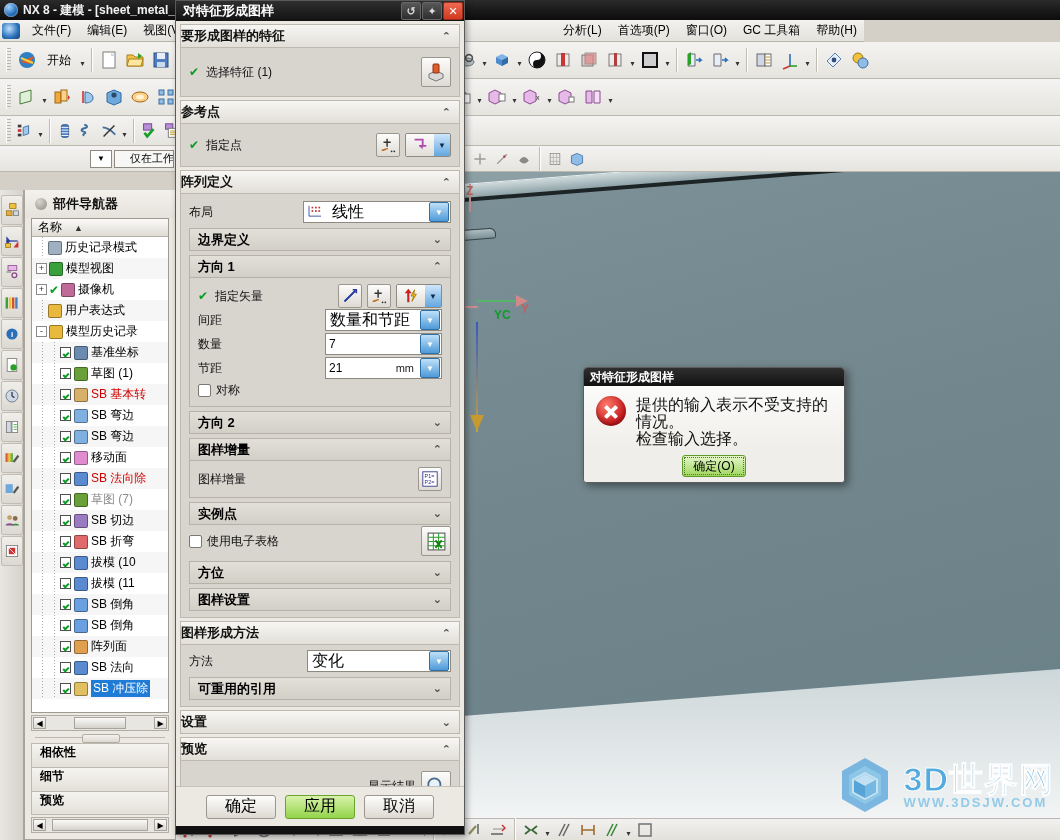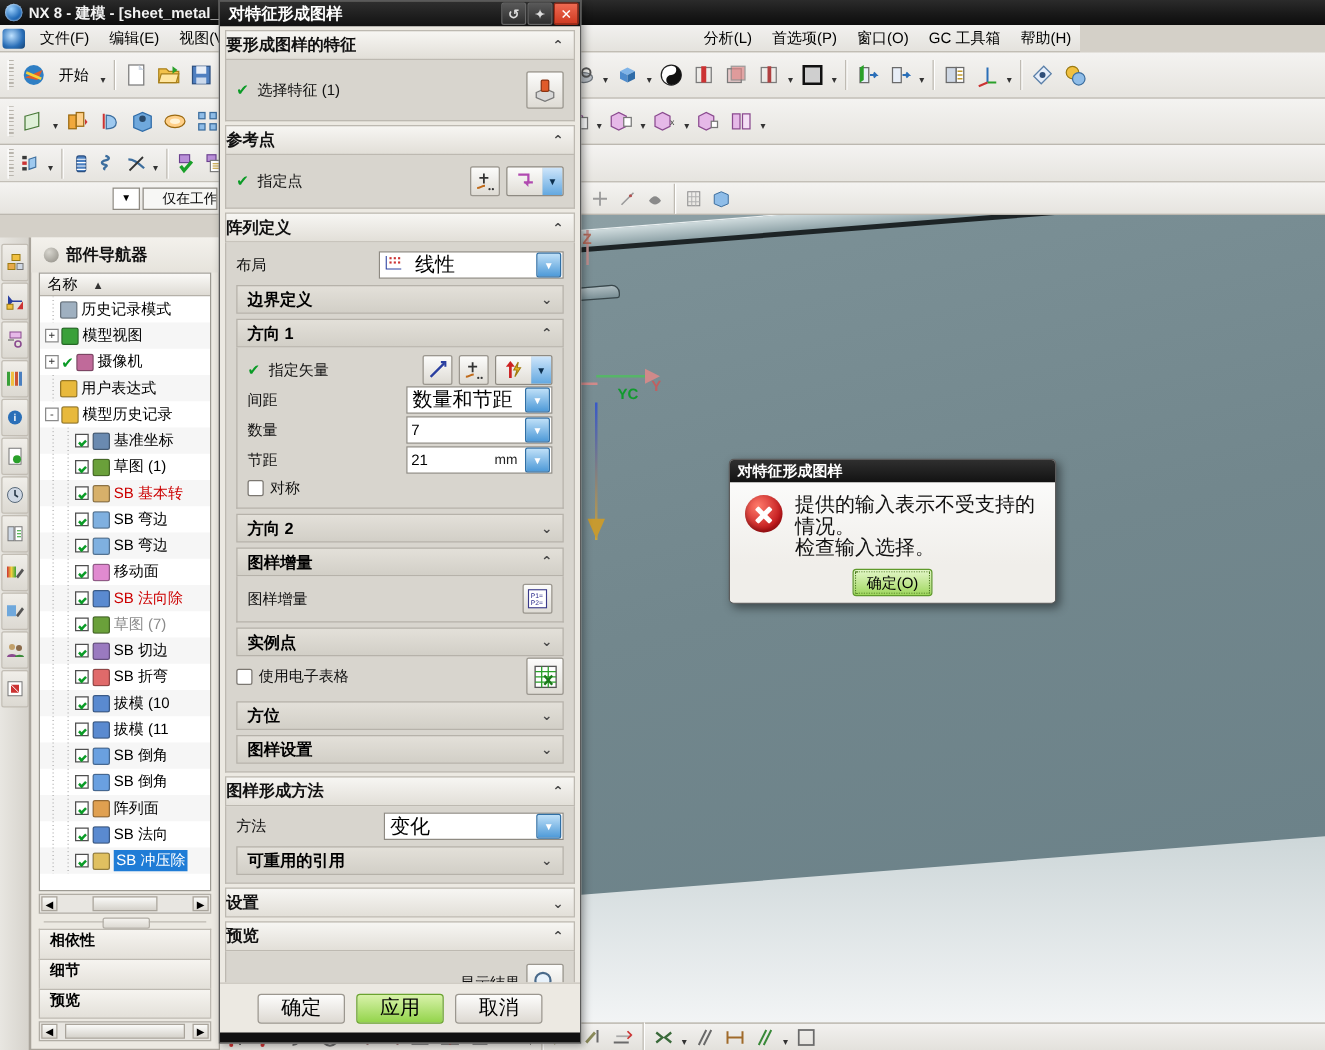--- a/index.html
+++ b/index.html
@@ -843,20 +843,36 @@
          border-left:12px solid #d08a8a;"></div>
     <div style="position:absolute;left:293px;top:12px;width:2px;height:28px;background:#c09090;"></div>
 
     <span class="axlabel" style="left:290px;top:12px;color:#b06a5a;">Z</span>
     <span class="axlabel" style="left:244px;top:38px;color:#2b50d8;">ZC</span>
     <span class="axlabel" style="left:253px;top:136px;color:#d02020;">XC</span>
     <span class="axlabel" style="left:318px;top:136px;color:#119a2e;">YC</span>
     <span class="axlabel" style="left:222px;top:133px;color:#c06060;">X</span>
     <span class="axlabel" style="left:345px;top:130px;color:#c06060;">Y</span>
 
+    <div class="watermark">
+      <div class="wm-hex">
+        <svg width="62" height="62" viewBox="0 0 62 62">
+          <path d="M31 4 L54 17 L54 45 L31 58 L8 45 L8 17 Z" fill="#5fa9dc" opacity=".85"></path>
+          <path d="M31 12 L47 21 L47 41 L31 50 L15 41 L15 21 Z" fill="#8fc9e8" opacity=".8"></path>
+          <path d="M31 18 L44 25 L44 39 L31 46 L18 39 L18 25 Z" fill="#ffffff" opacity=".5"></path>
+          <path d="M31 20 L42 26 L42 38 L31 44 L20 38 L20 26 Z" fill="#4fa0d6"></path>
+          <path d="M31 20 L42 26 L31 32 L20 26 Z" fill="#bfe0f4"></path>
+          <path d="M31 32 L42 26 L42 38 L31 44 Z" fill="#6fb6e2"></path>
+        </svg>
+      </div>
+      <div class="wm-text">
+        <span class="wm-main">3D世界网</span>
+        <span class="wm-sub">WWW.3DSJW.COM</span>
+      </div>
+    </div>
   </div>
 
   <div class="bottombar">
     <span class="bbtn">
         <svg width="20" height="20" viewBox="0 0 20 20">
           <path d="M3 16v-7h7v7" fill="none" stroke="#6a6a6a" stroke-width="1.6"></path>
           <circle cx="3" cy="16" r="1.6" fill="#cc3333"></circle>
           <circle cx="10" cy="9" r="1.6" fill="#cc3333"></circle>
         </svg>
       </span>

